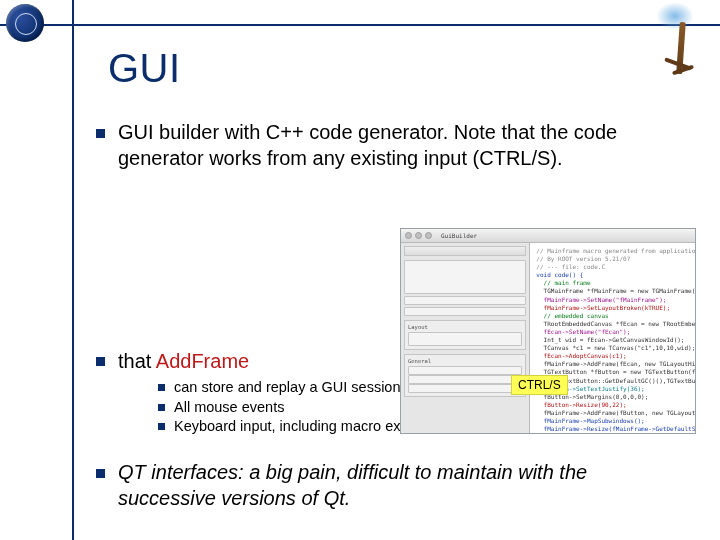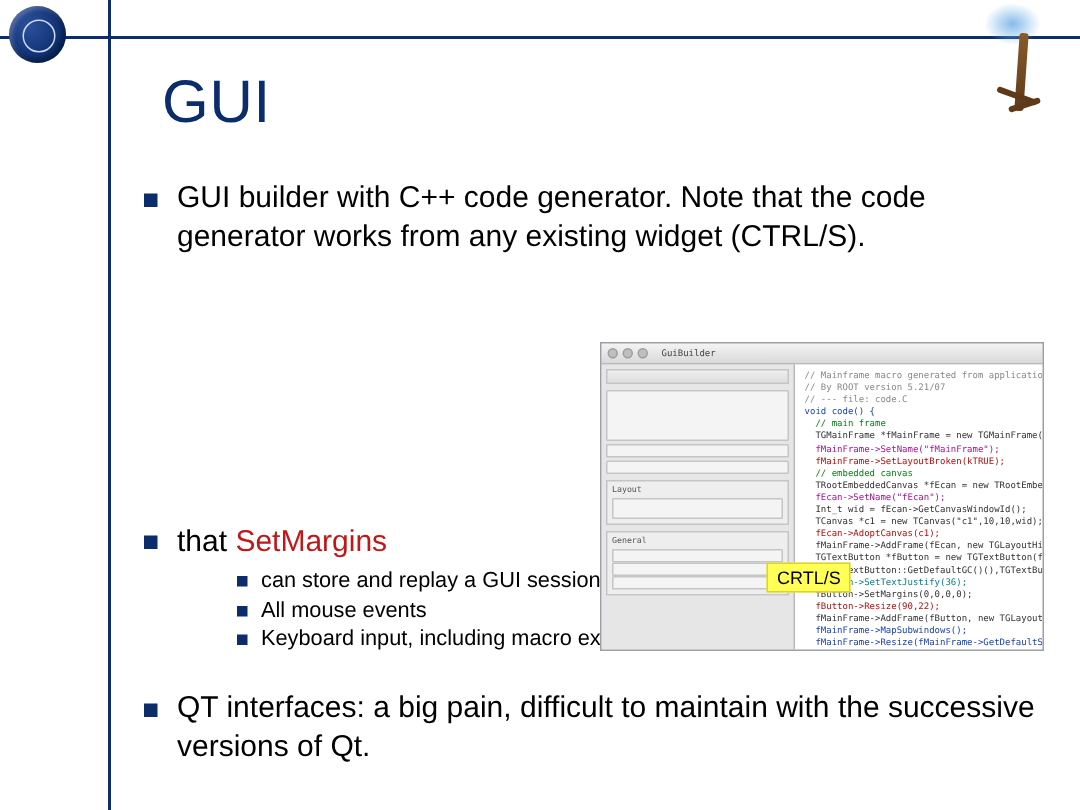--- a/index.html
+++ b/index.html
@@ -25,21 +25,21 @@
   .recorder-block > li { position:relative; padding-left: 28px; font-size: 20px; line-height: 1.3; }
   .recorder-block > li::before { content:""; position:absolute; left:6px; top:9px; width:9px; height:9px; background:#0b2d6b; }
   .cls { color:#000; }
   .tname { color:#c01818; }
 
   .ul2 { list-style:none; margin: 4px 0 0 36px; }
   .ul2 > li { position:relative; padding-left: 20px; font-size: 14.5px; line-height: 1.35; }
   .ul2 > li::before { content:""; position:absolute; left:4px; top:6px; width:7px; height:7px; background:#0b2d6b; }
 
   .qt-block { position: absolute; left: 90px; top: 460px; right: 30px; list-style:none; }
-  .qt-block > li { position:relative; padding-left: 28px; font-size: 20px; line-height: 1.28; }
+  .qt-block > li { position:relative; padding-left: 28px; font-size: 20px; line-height: 1.28; font-style: italic; }
   .qt-block > li::before { content:""; position:absolute; left:6px; top:9px; width:9px; height:9px; background:#0b2d6b; }
 
   
   .shot { position: absolute; left: 400px; top: 228px; width: 296px; height: 206px; border: 1px solid #9aa0a6; background: #dedede; font-family: Menlo, Consolas, monospace; font-size: 6px; color:#333; overflow:hidden; }
   .shot .titlebar { height: 14px; background: linear-gradient(#f4f4f4,#d9d9d9); border-bottom:1px solid #b9b9b9; display:flex; align-items:center; gap:3px; padding:0 4px;}
   .shot .tbtn { width:7px; height:7px; border-radius:50%; background:#bfbfbf; border:1px solid #9e9e9e;}
   .shot .panes { display:flex; height: calc(100% - 14px); }
   .shot .left { width: 44%; background:#e6e6e6; border-right:1px solid #b9b9b9; padding:3px; display:flex; flex-direction:column; gap:2px;}
   .shot .row { background:#f4f4f4; border:1px solid #c5c5c5; height:9px; border-radius:1px;}
   .shot .row.tall { height: 34px; }
@@ -68,26 +68,26 @@
   <div class="logo-right">
     <div class="tree-halo"></div>
       <div class="tree-trunk"></div>
       <div class="tree-root1"></div>
       <div class="tree-root2"></div>
   </div>
 
   <div class="title">GUI</div>
 
   <ul class="ul1">
-    <li>GUI builder with C++ code generator. Note that the code generator works from any existing widget (CTRL/S).</li>
+    <li>GUI builder with C++ code generator. Note that the code generator works from any existing input (CTRL/S).</li>
   </ul>
 
   <ul class="recorder-block">
     <li>
-      <span class="cls">that </span><span class="tname">SetMargins</span>
+      <span class="cls">that </span><span class="tname">AddFrame</span>
       <ul class="ul2">
         <li>can store and replay a GUI session:</li>
         <li>All mouse events</li>
         <li>Keyboard input, including macro execution</li>
       </ul>
     </li>
   </ul>
 
   <ul class="qt-block">
     <li>QT interfaces: a big pain, difficult to maintain with the successive versions of Qt.</li>
@@ -143,14 +143,14 @@
           <div class="ln ">  fButton-&gt;SetMargins(0,0,0,0);</div>
           <div class="ln c-red">  fButton-&gt;Resize(90,22);</div>
           <div class="ln ">  fMainFrame-&gt;AddFrame(fButton, new TGLayoutHints(kLHintsLeft|kLHintsTop,2,2,2,2));</div>
           <div class="ln "></div>
           <div class="ln c-blu">  fMainFrame-&gt;MapSubwindows();</div>
           <div class="ln c-blu">  fMainFrame-&gt;Resize(fMainFrame-&gt;GetDefaultSize());</div>
         </div>
     </div>
   </div>
 
-  <div class="badge">CRTL/S</div>
+  <div class="badge">CTRL/S</div>
 </div>
 
 </body></html>

